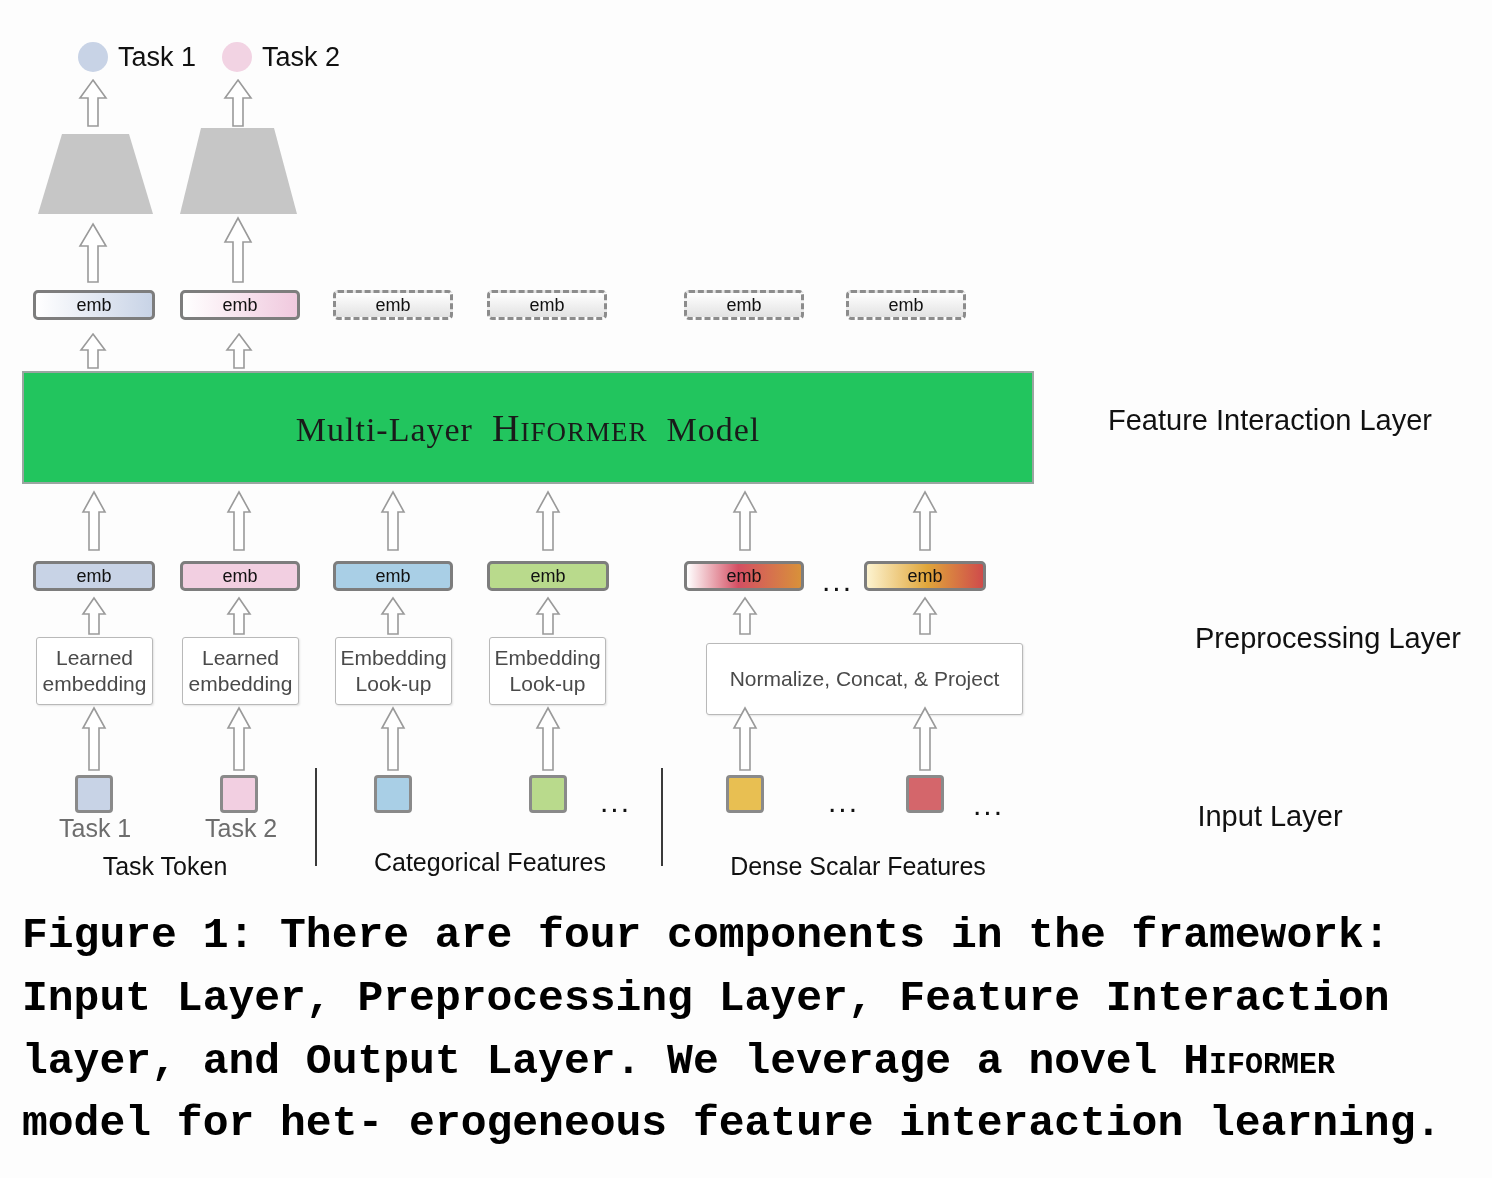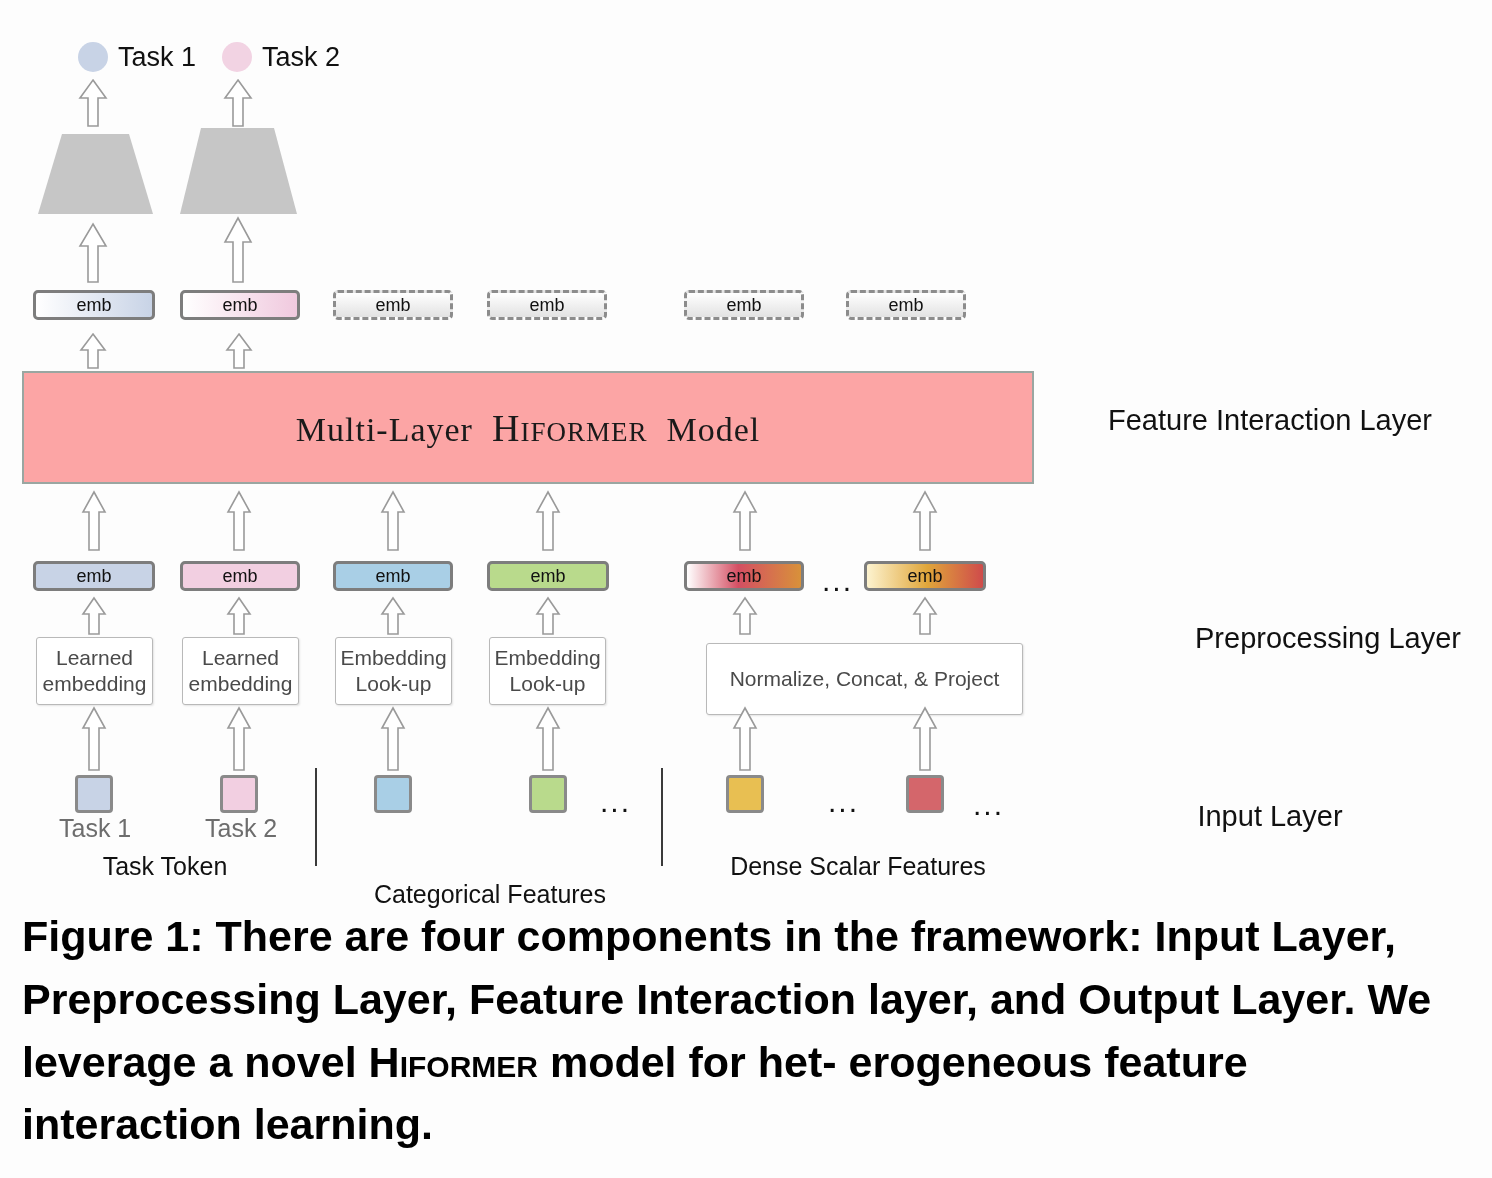--- a/index.html
+++ b/index.html
@@ -54,21 +54,21 @@
     box-sizing: border-box;
   }
   .emb.dashed {
     border-style: dashed;
     border-color: #8c8c8c;
     background: linear-gradient(180deg,#ffffff 0%,#e2e2e2 100%);
   }
 
   
   #hiformer-band {
-    background: #fca5a5;
+    background: #22c55e;
     border: 2px solid #9aa6a1;
     display: flex;
     align-items: center;
     justify-content: center;
   }
   #hiformer-title {
     font-family: "Liberation Serif", serif;
     font-size: 34px;
     color: #1a1a1a;
     letter-spacing: 1px;
@@ -140,21 +140,21 @@
     text-align: center;
     white-space: nowrap;
   }
 
   
   #caption {
     position: absolute;
     left: 22px;
     top: 905px;
     width: 1420px;
-    font-family: Liberation Sans, sans-serif;
+    font-family: Liberation Mono, monospace;
     font-weight: bold;
     font-size: 43px;
     line-height: 1.46;
     color: #000;
     text-align: left;
   }
   #caption .sc {
     font-variant: small-caps;
   }
 </style>
@@ -378,21 +378,21 @@
   <div class="abs ellipsis" style="left:828px; top:787px;">...</div>
   <div class="abs ellipsis" style="left:973px; top:790px;">...</div>
 
   <div class="abs task-sub-label" style="left:59px; top:814px;">Task 1</div>
   <div class="abs task-sub-label" style="left:205px; top:814px;">Task 2</div>
 
   <div class="abs divider-v" style="left:315px; top:768px; height:98px;"></div>
   <div class="abs divider-v" style="left:661px; top:768px; height:98px;"></div>
 
   <div class="abs group-label" style="left:50px; top:852px; width:230px;">Task Token</div>
-  <div class="abs group-label" style="left:370px; top:880px; width:240px;">Categorical Features</div>
+  <div class="abs group-label" style="left:370px; top:848px; width:240px;">Categorical Features</div>
   <div class="abs group-label" style="left:718px; top:852px; width:280px;">Dense Scalar Features</div>
 
   <div class="abs layer-rule" style="left:1092px; top:40px; width:360px;"></div>
 
   <div class="abs layer-rule" style="left:1086px; top:331px; width:362px;"></div>
   <div class="abs layer-label" style="left:1075px; top:404px; width:390px;">Feature Interaction Layer</div>
 
   <div class="abs layer-rule" style="left:1086px; top:518px; width:362px;"></div>
   <div class="abs layer-label" style="left:1133px; top:622px; width:390px;">Preprocessing Layer</div>
 

